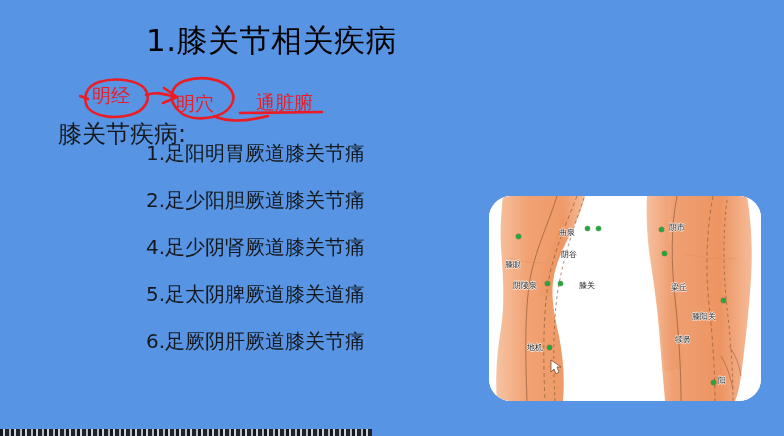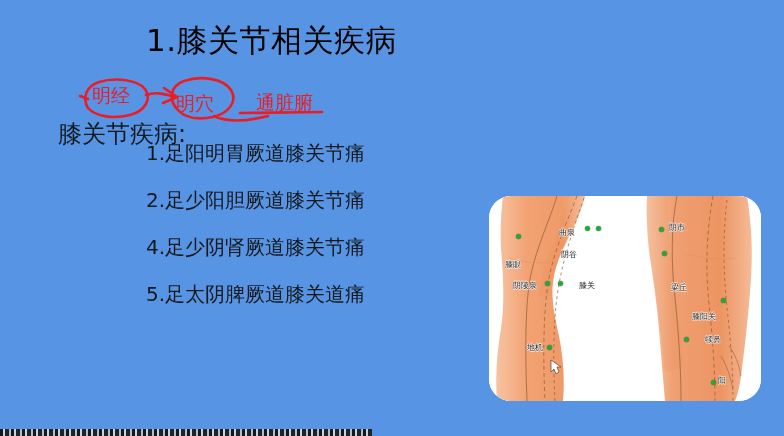--- a/index.html
+++ b/index.html
@@ -161,20 +161,21 @@
   <div class="ann-text" id="ann-term-2">明穴</div>
   <div class="ann-text" id="ann-term-3">通脏腑</div>
 
   <div id="body-heading">膝关节疾病:</div>
 
   <ul id="disease-list">
     <li>1.足阳明胃厥道膝关节痛</li>
     <li>2.足少阳胆厥道膝关节痛</li>
     <li>4.足少阴肾厥道膝关节痛</li>
     <li>5.足太阴脾厥道膝关道痛</li>
+    <li>6.足厥阴肝厥道膝关节痛</li>
   </ul>
 
   <div id="anatomy-card">
     <svg viewBox="0 0 272 205" width="272" height="205" xmlns="http://www.w3.org/2000/svg">
       <defs>
         <linearGradient id="skinL" x1="0" y1="0" x2="1" y2="0">
           <stop offset="0%" stop-color="#f6c3a2"></stop>
           <stop offset="35%" stop-color="#f2a273"></stop>
           <stop offset="75%" stop-color="#ef9a68"></stop>
           <stop offset="100%" stop-color="#f8cdb0"></stop>
@@ -251,19 +252,19 @@
 
     <span class="pt-label" style="left:70px;  top:32px;">曲泉</span>
     <span class="pt-label" style="left:16px;  top:52px;margin-top:12px;">膝眼</span>
     <span class="pt-label" style="left:72px;  top:54px;text-align:right;">阴谷</span>
     <span class="pt-label" style="left:24px; top:85px;">阴陵泉</span>
     <span class="pt-label" style="left:90px;  top:85px;">膝关</span>
     <span class="pt-label" style="left:38px;  top:147px;">地机</span>
     <span class="pt-label" style="left:180px; top:27px;">阴市</span>
     <span class="pt-label" style="left:182px; top:55px;margin-top:32px;">梁丘</span>
     <span class="pt-label" style="left:203px; top:116px;">膝阳关</span>
-    <span class="pt-label" style="left:216px; top:139px;">犊鼻</span>
+    <span class="pt-label" style="left:186px; top:139px;">犊鼻</span>
     <span class="pt-label" style="left:229px; top:180px;">阳</span>
   </div>
 
   <div id="bottom-strip"></div>
 
 </div>
 
 </body></html>

